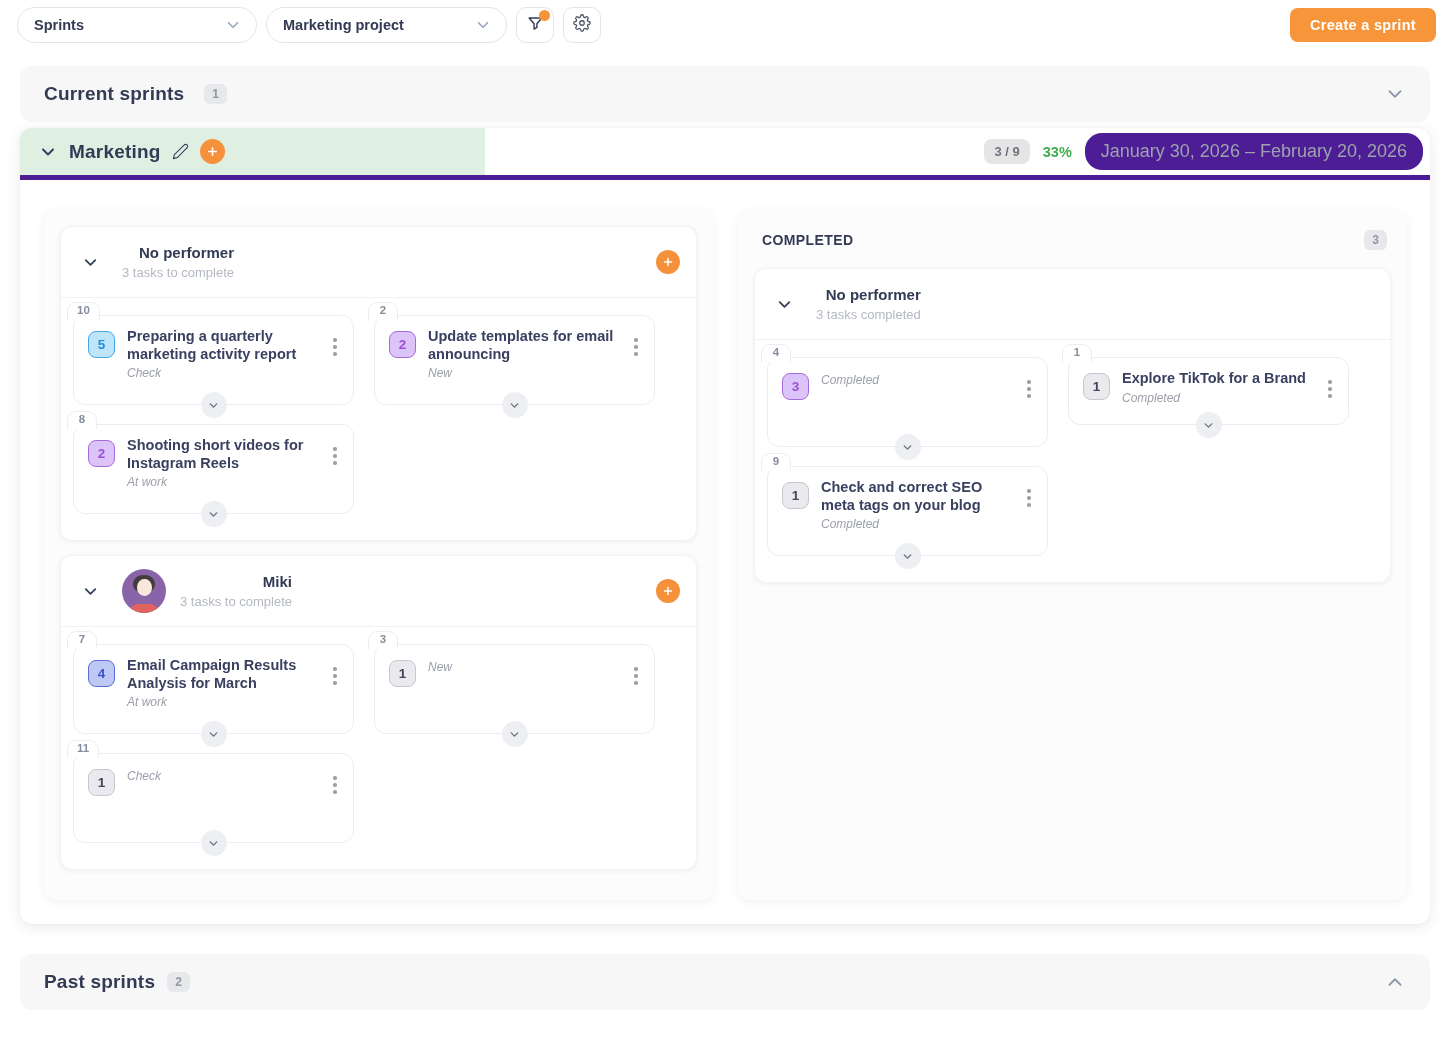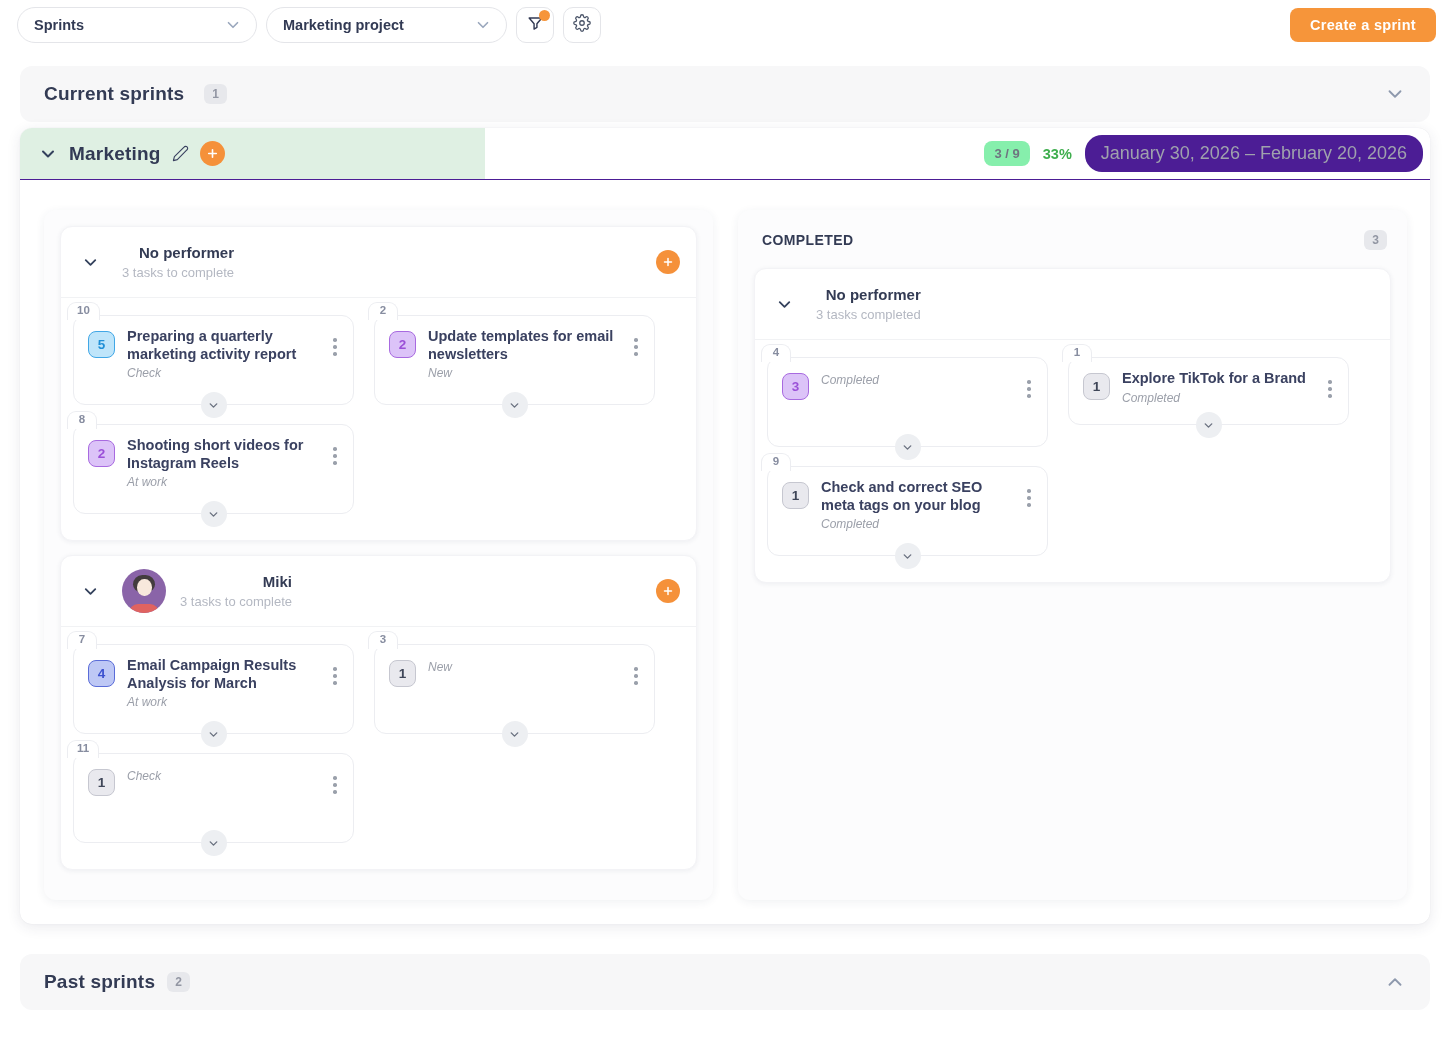--- a/index.html
+++ b/index.html
@@ -27,29 +27,29 @@
   .section-bar.last { margin-top:30px; }
   .section-title { font-size:19px; font-weight:700; color:#333b54; letter-spacing:.2px; }
   .count-badge { margin-left:12px; background:#e7e8ec; color:#9296a3; font-size:12px; font-weight:700;
                  padding:3px 8px; border-radius:6px; }
   .bar-chevron { margin-left:auto; display:flex; cursor:pointer; }
   .rot180 { transform:rotate(180deg); }
 
   
   .sprint-panel { margin:6px 20px 0; border-radius:12px; background:#fff;
                   box-shadow:0 3px 14px rgba(45,50,80,.10), 0 0 1px rgba(45,50,80,.12); }
-  .sprint-header { height:52px; display:flex; align-items:center; border-bottom:1px solid #4c1d95; }
+  .sprint-header { height:52px; display:flex; align-items:center; border-bottom:5px solid #4c1d95; }
   .sprint-header-left { width:465px; align-self:stretch; background:#dff0e3; border-radius:12px 0 0 0;
                         display:flex; align-items:center; padding-left:18px; gap:11px; }
   .sprint-name { font-size:19px; font-weight:700; color:#323a54; letter-spacing:.2px; }
   .icon-plain { display:flex; align-items:center; cursor:pointer; }
   .plus-btn { width:25px; height:25px; border-radius:50%; background:#f5913a; display:flex; align-items:center;
               justify-content:center; cursor:pointer; flex-shrink:0; }
   .sprint-header-right { margin-left:auto; display:flex; align-items:center; gap:13px; padding-right:7px; }
-  .fraction-pill { background:#86efac; border-radius:8px; padding:5px 10px; font-size:13px; color:#6f7480; font-weight:600; }
+  .fraction-pill { background:#e5e5e5; border-radius:8px; padding:5px 10px; font-size:13px; color:#6f7480; font-weight:600; }
   .percent { color:#3fae4e; font-weight:800; font-size:14.5px; }
   .date-pill { background:#4c1d95; border-radius:17px; padding:8px 16px; font-size:18px; color:#9fa2ad; }
 
   
   .board { display:flex; gap:25px; padding:30px 23px 24px 24px; align-items:stretch; }
   .column { flex:1; background:#fcfcfd; border-radius:12px; box-shadow:0 2px 10px rgba(45,50,80,.07); padding:16px; }
   .column-header { display:flex; align-items:center; justify-content:space-between; padding:4px 4px 0 8px; margin-bottom:18px; }
   .column-title { font-size:14px; font-weight:800; color:#333b54; letter-spacing:.4px; }
 
   .group { background:#fff; border-radius:12px; border:1px solid #f3f3f6;
@@ -212,21 +212,21 @@
                 <svg width="13" height="13" viewBox="0 0 24 24" fill="none" stroke="#6b7280" stroke-width="2.6" stroke-linecap="round" stroke-linejoin="round">
                     <polyline points="6 9 12 15 18 9"></polyline>
                   </svg>
               </span>
             </div>
             <div class="task">
               <div class="task-tab">2</div>
               <div class="task-surface">
                 <span class="pt pt-purple">2</span>
                 <div class="task-info">
-                  <div class="task-title">Update templates for email newsletters</div>
+                  <div class="task-title">Update templates for email announcing</div>
                   <div class="task-status">New</div>
                 </div>
                 <span class="kebab">
                     <i></i>
                     <i></i>
                     <i></i>
                   </span>
               </div>
               <span class="task-chevron">
                 <svg width="13" height="13" viewBox="0 0 24 24" fill="none" stroke="#6b7280" stroke-width="2.6" stroke-linecap="round" stroke-linejoin="round">

